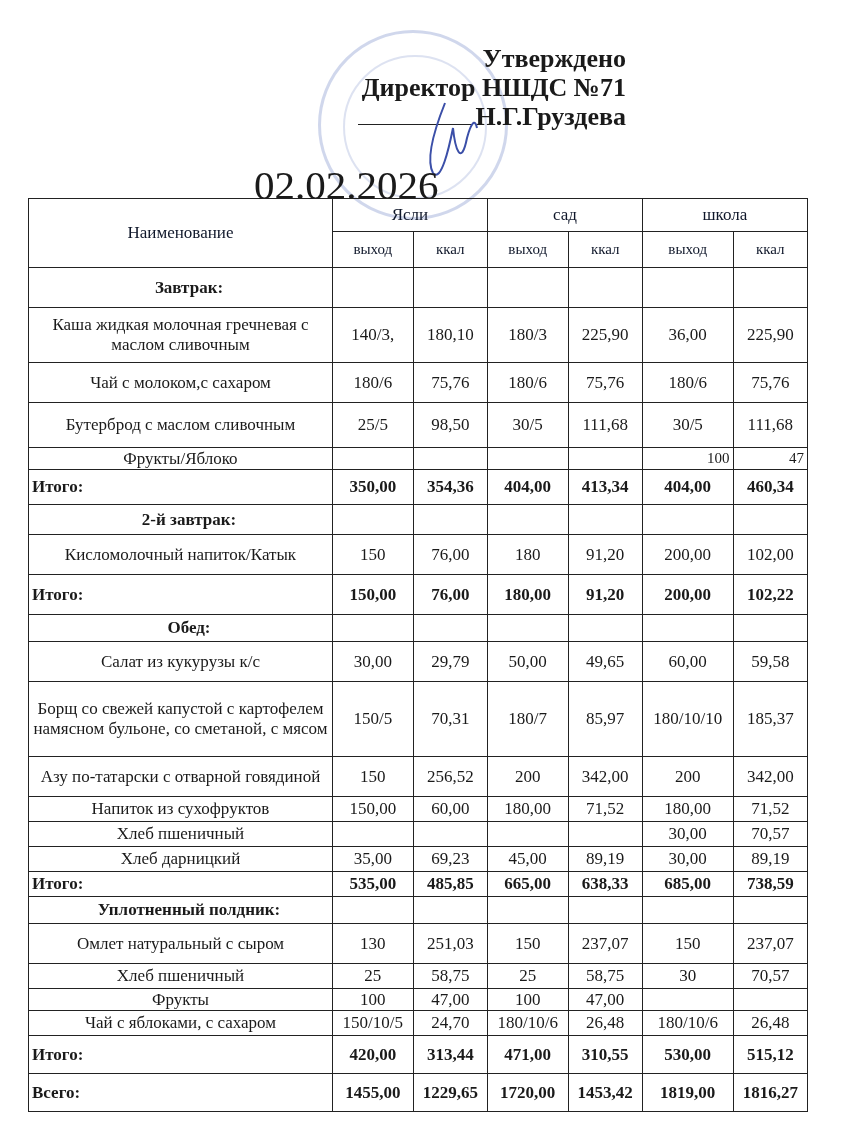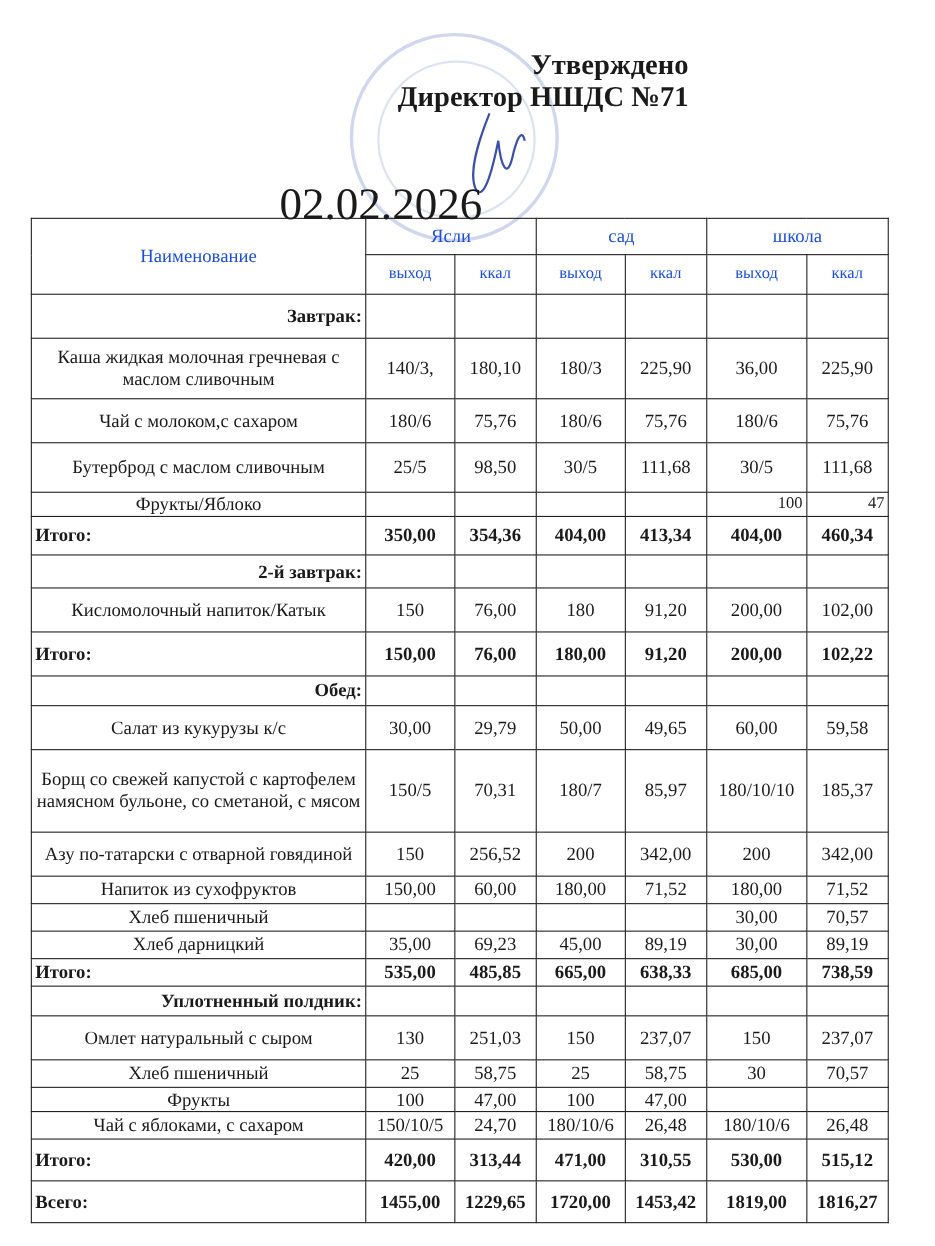--- a/index.html
+++ b/index.html
@@ -6,35 +6,36 @@
   body { width:850px; height:1133px; position:relative; overflow:hidden; font-family:"Liberation Serif","DejaVu Serif",serif; color:#1a1a1a; }
   .stamp { position:absolute; left:318px; top:30px; width:190px; height:190px; border-radius:50%; border:3px solid rgba(120,140,200,0.35); box-sizing:border-box; }
   .stamp::after { content:""; position:absolute; left:22px; top:22px; width:140px; height:140px; border-radius:50%; border:2px solid rgba(120,140,200,0.25); }
   .approval { position:absolute; right:224px; top:44px; text-align:right; font-weight:bold; font-size:26px; line-height:29px; }
   .approval .sigline { display:inline-block; width:115px; border-bottom:1.5px solid #222; margin-right:2px; }
   .signature { position:absolute; left:415px; top:98px; width:70px; height:90px; }
   .date { position:absolute; left:254px; top:161px; font-size:41px; font-family:"Liberation Serif",serif; }
   table.menu { position:absolute; left:28px; top:198px; width:780px; border-collapse:collapse; font-size:17px; }
   table.menu td { border:1.5px solid #222; padding:0 3px; text-align:center; vertical-align:middle; }
   table.menu td.name { text-align:center; width:280px; }
-  table.menu td.section { text-align:right; font-weight:bold;padding-left:20px; }
+  table.menu td.section { text-align:center; font-weight:bold;padding-left:20px; }
   table.menu tr.total td { font-weight:bold; }
   table.menu tr.total td.name { text-align:left; }
-  .hdr td { color:#1d4ed8; }
+  .hdr td { color:#0f172a; }
   td.small { font-size:15px; }
   td.right { text-align:right !important; }
 </style>
 </head>
 <body>
 
 <div class="stamp"></div>
 
 <div class="approval">
   <div>Утверждено</div>
   <div>Директор НШДС №71</div>
+  <div><span class="sigline"></span><span>Н.Г.Груздева</span></div>
 </div>
 
 <svg class="signature" viewBox="0 0 70 90">
   <path d="M30 5 C20 30, 10 60, 18 75 C26 85, 34 50, 38 30 C40 50, 46 70, 52 40 C56 25, 60 20, 62 30" fill="none" stroke="#3b4fa8" stroke-width="2"></path>
 </svg>
 
 <div class="date">02.02.2026</div>
 
 <table class="menu">
   <tbody id="tbody">

